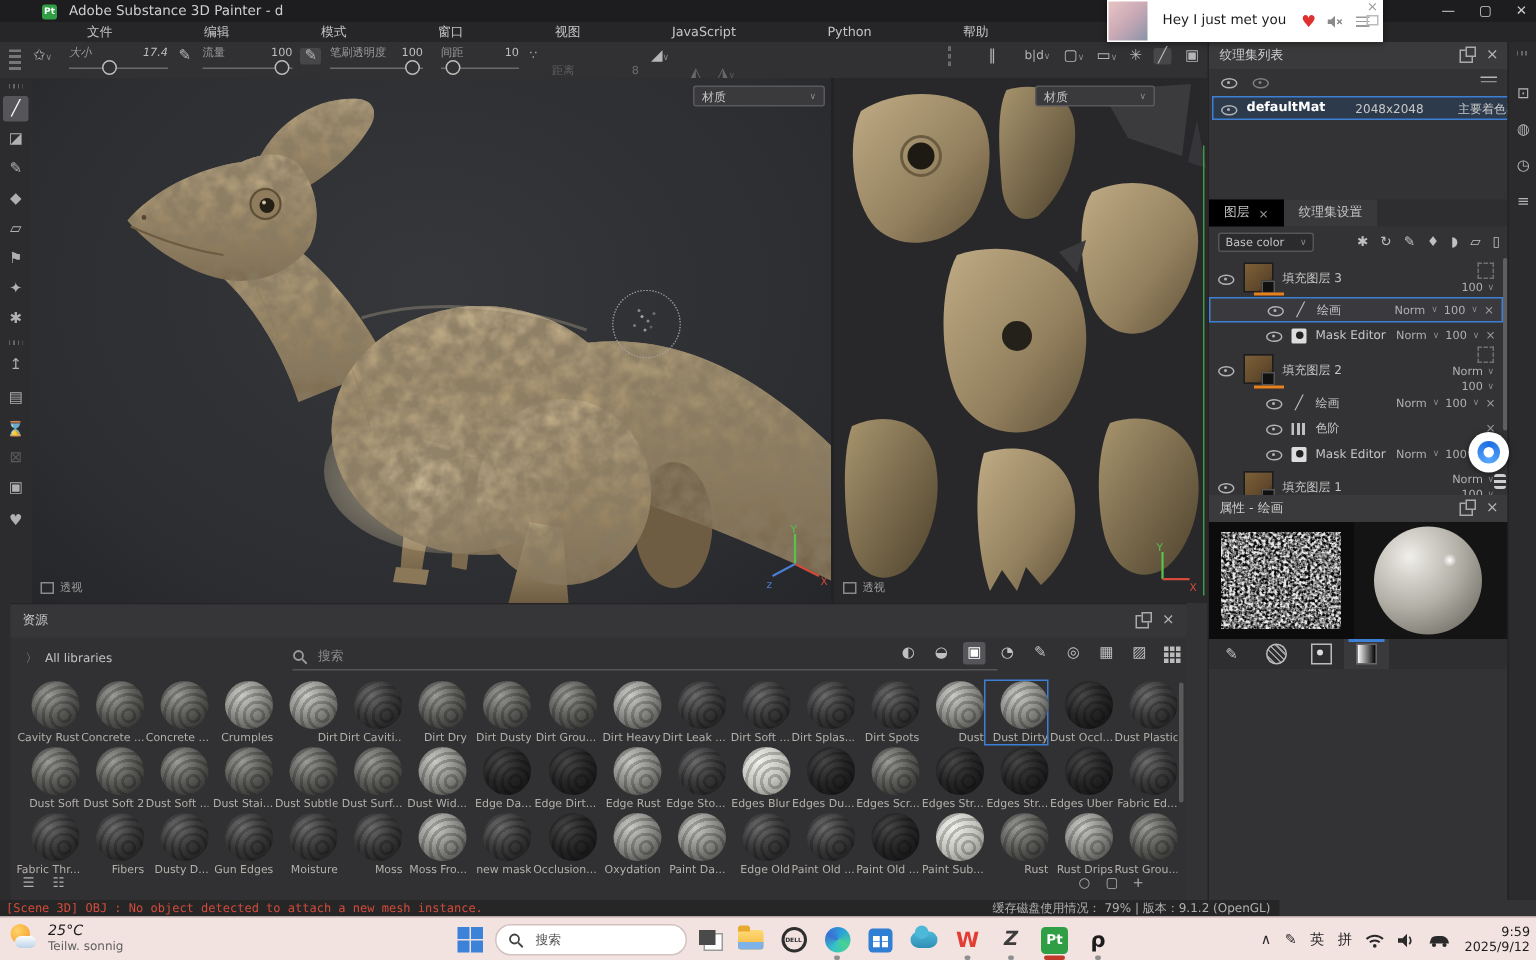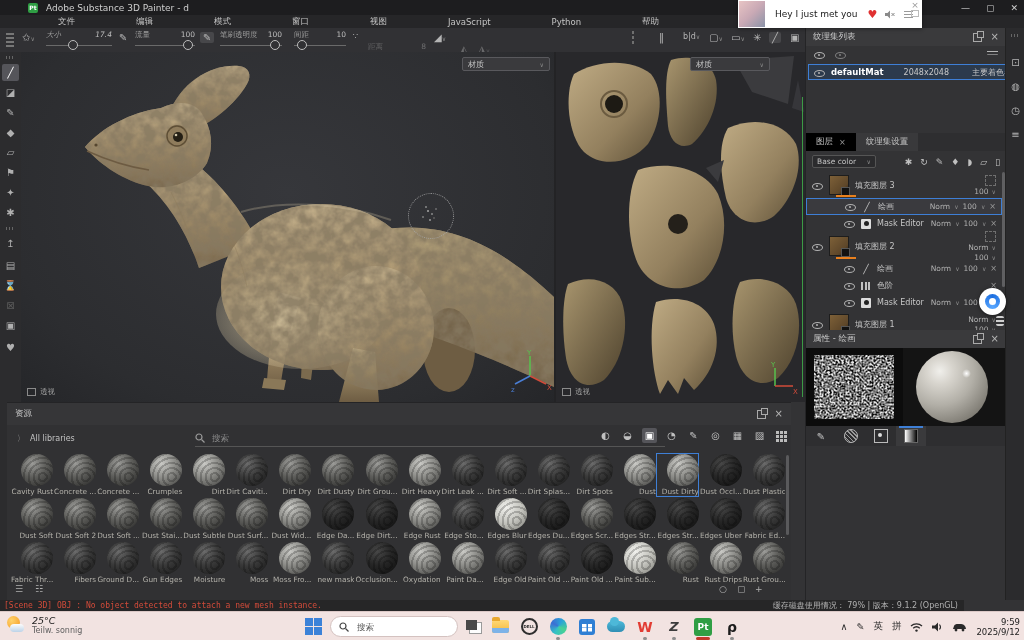--- a/index.html
+++ b/index.html
@@ -151,21 +151,21 @@
   #graybtn .l2{font-size:8px;color:#c0c0c0;}
   #grayval{position:absolute;right:30px;top:62px;font-size:7.5px;color:#c8c8c8;}
   #grayslider{position:absolute;left:14px;top:74px;width:150px;height:5px;background:linear-gradient(90deg,#000,#fff);border-radius:2px;}
   #grayknob{position:absolute;left:22px;top:-3px;width:10px;height:10px;background:#e8e8e8;border:1px solid #555;border-radius:50%;}
   #graypick{position:absolute;right:12px;top:71px;width:11px;height:11px;background:#2a2a2c;border:1px solid #666;position:absolute;}
   #graypick::after{content:"";position:absolute;left:1px;top:1px;width:4px;height:4px;background:#ccc;}
   
   #rightstrip{left:1005px;top:28px;width:19px;height:572px;background:#2b2b2d;border-left:1px solid #222;}
   .rsico{position:absolute;left:3px;width:13px;height:13px;color:#b5b5b5;font-size:10px;display:flex;align-items:center;justify-content:center;}
   
-  #statusbar{left:0;top:600px;width:964px;height:11px;background:#262627;display:flex;align-items:center;}
+  #statusbar{left:0;top:600px;width:853px;height:11px;background:#262627;display:flex;align-items:center;}
   #statusmsg{font-size:8px;color:#d24b3a;margin-left:4px;font-family:"DejaVu Sans Mono","Liberation Mono",monospace;white-space:nowrap;}
   #statusinfo{margin-left:auto;margin-right:6px;font-size:8px;color:#b0b0b0;white-space:nowrap;}
   
   #taskbar{left:0;top:611px;width:1024px;height:29px;background:#f2e3e1;border-top:1px solid #dcc9c7;}
   #weather{position:absolute;left:6px;top:3px;display:flex;align-items:center;gap:6px;}
   #wicon{width:20px;height:20px;position:relative;}
   #wsun{position:absolute;left:1px;top:1px;width:13px;height:13px;border-radius:50%;background:radial-gradient(circle at 35% 35%,#ffd36b,#f59a23);}
   #wcloud{position:absolute;left:4px;top:9px;width:14px;height:8px;border-radius:6px;background:linear-gradient(#fdfdfd,#bcd3e8);}
   #wtemp{font-size:9.5px;color:#1c1c1c;line-height:11px;font-style:italic;}
   #wdesc{font-size:8px;color:#5f5f5f;line-height:9px;}
@@ -623,21 +623,21 @@
       <div class="acell">
         <div class="sphere t1"></div>
         <div class="alabel">Fabric Thr...</div>
       </div>
       <div class="acell">
         <div class="sphere t1"></div>
         <div class="alabel">Fibers</div>
       </div>
       <div class="acell">
         <div class="sphere t1"></div>
-        <div class="alabel">Ground D...</div>
+        <div class="alabel">Dusty D...</div>
       </div>
       <div class="acell">
         <div class="sphere t1"></div>
         <div class="alabel">Gun Edges</div>
       </div>
       <div class="acell">
         <div class="sphere t1"></div>
         <div class="alabel">Moisture</div>
       </div>
       <div class="acell">

